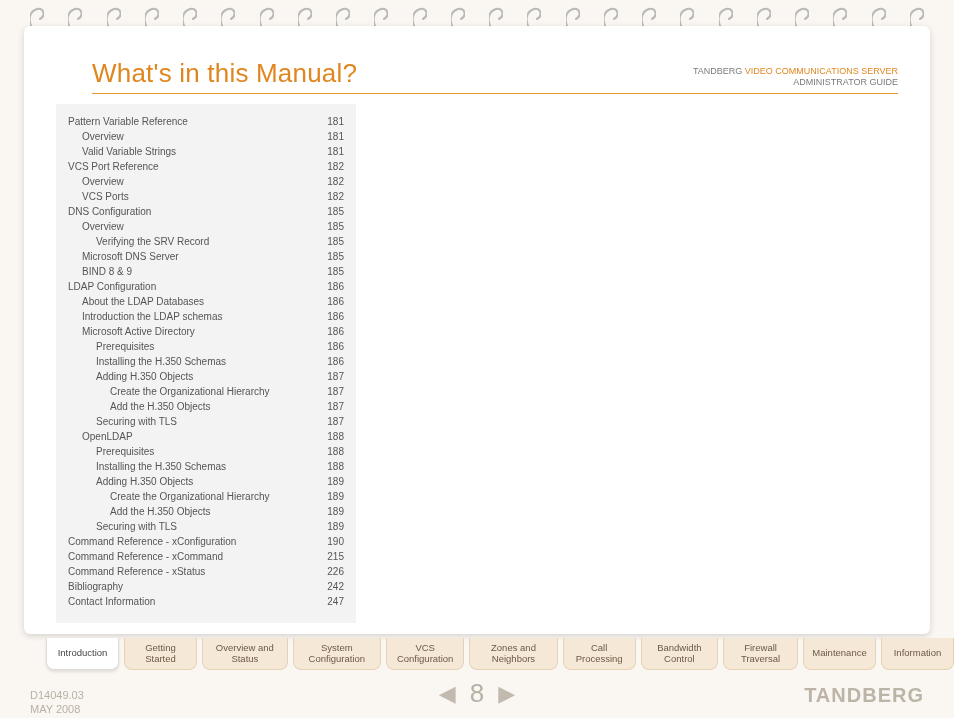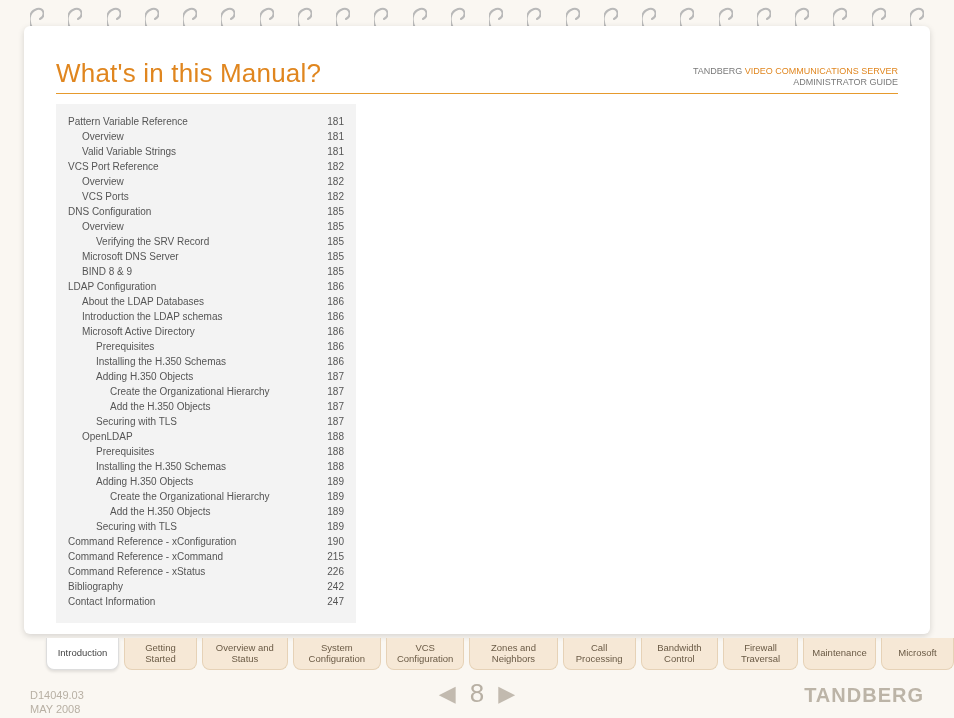--- a/index.html
+++ b/index.html
@@ -37,20 +37,21 @@
     border-radius: 6px;
     box-shadow: 0 2px 6px rgba(0,0,0,.15);
     padding: 32px 32px 22px 32px;
   }
   .header-row {
     display: flex;
     justify-content: space-between;
     align-items: flex-end;
     border-bottom: 1px solid #e69a2d;
     padding-bottom: 4px;
+    margin-left: 36px;
   }
   .title {
     color: #e0861f;
     font-size: 26px;
     font-weight: 400;
     letter-spacing: .2px;
   }
   .header-right {
     text-align: right;
     font-size: 9px;
@@ -447,21 +448,21 @@
     <div class="tab active">Introduction</div>
     <div class="tab">Getting Started</div>
     <div class="tab">Overview and Status</div>
     <div class="tab">System Configuration</div>
     <div class="tab">VCS Configuration</div>
     <div class="tab">Zones and Neighbors</div>
     <div class="tab">Call Processing</div>
     <div class="tab">Bandwidth Control</div>
     <div class="tab">Firewall Traversal</div>
     <div class="tab">Maintenance</div>
-    <div class="tab">Microsoft</div>
+    <div class="tab">Information</div>
   </div>
 
 <div class="footer-id">
   <div>D14049.03</div>
   <div>MAY 2008</div>
 </div>
 
 <div class="pager">
   <span class="arrow">◀</span>
   <span>8</span>

